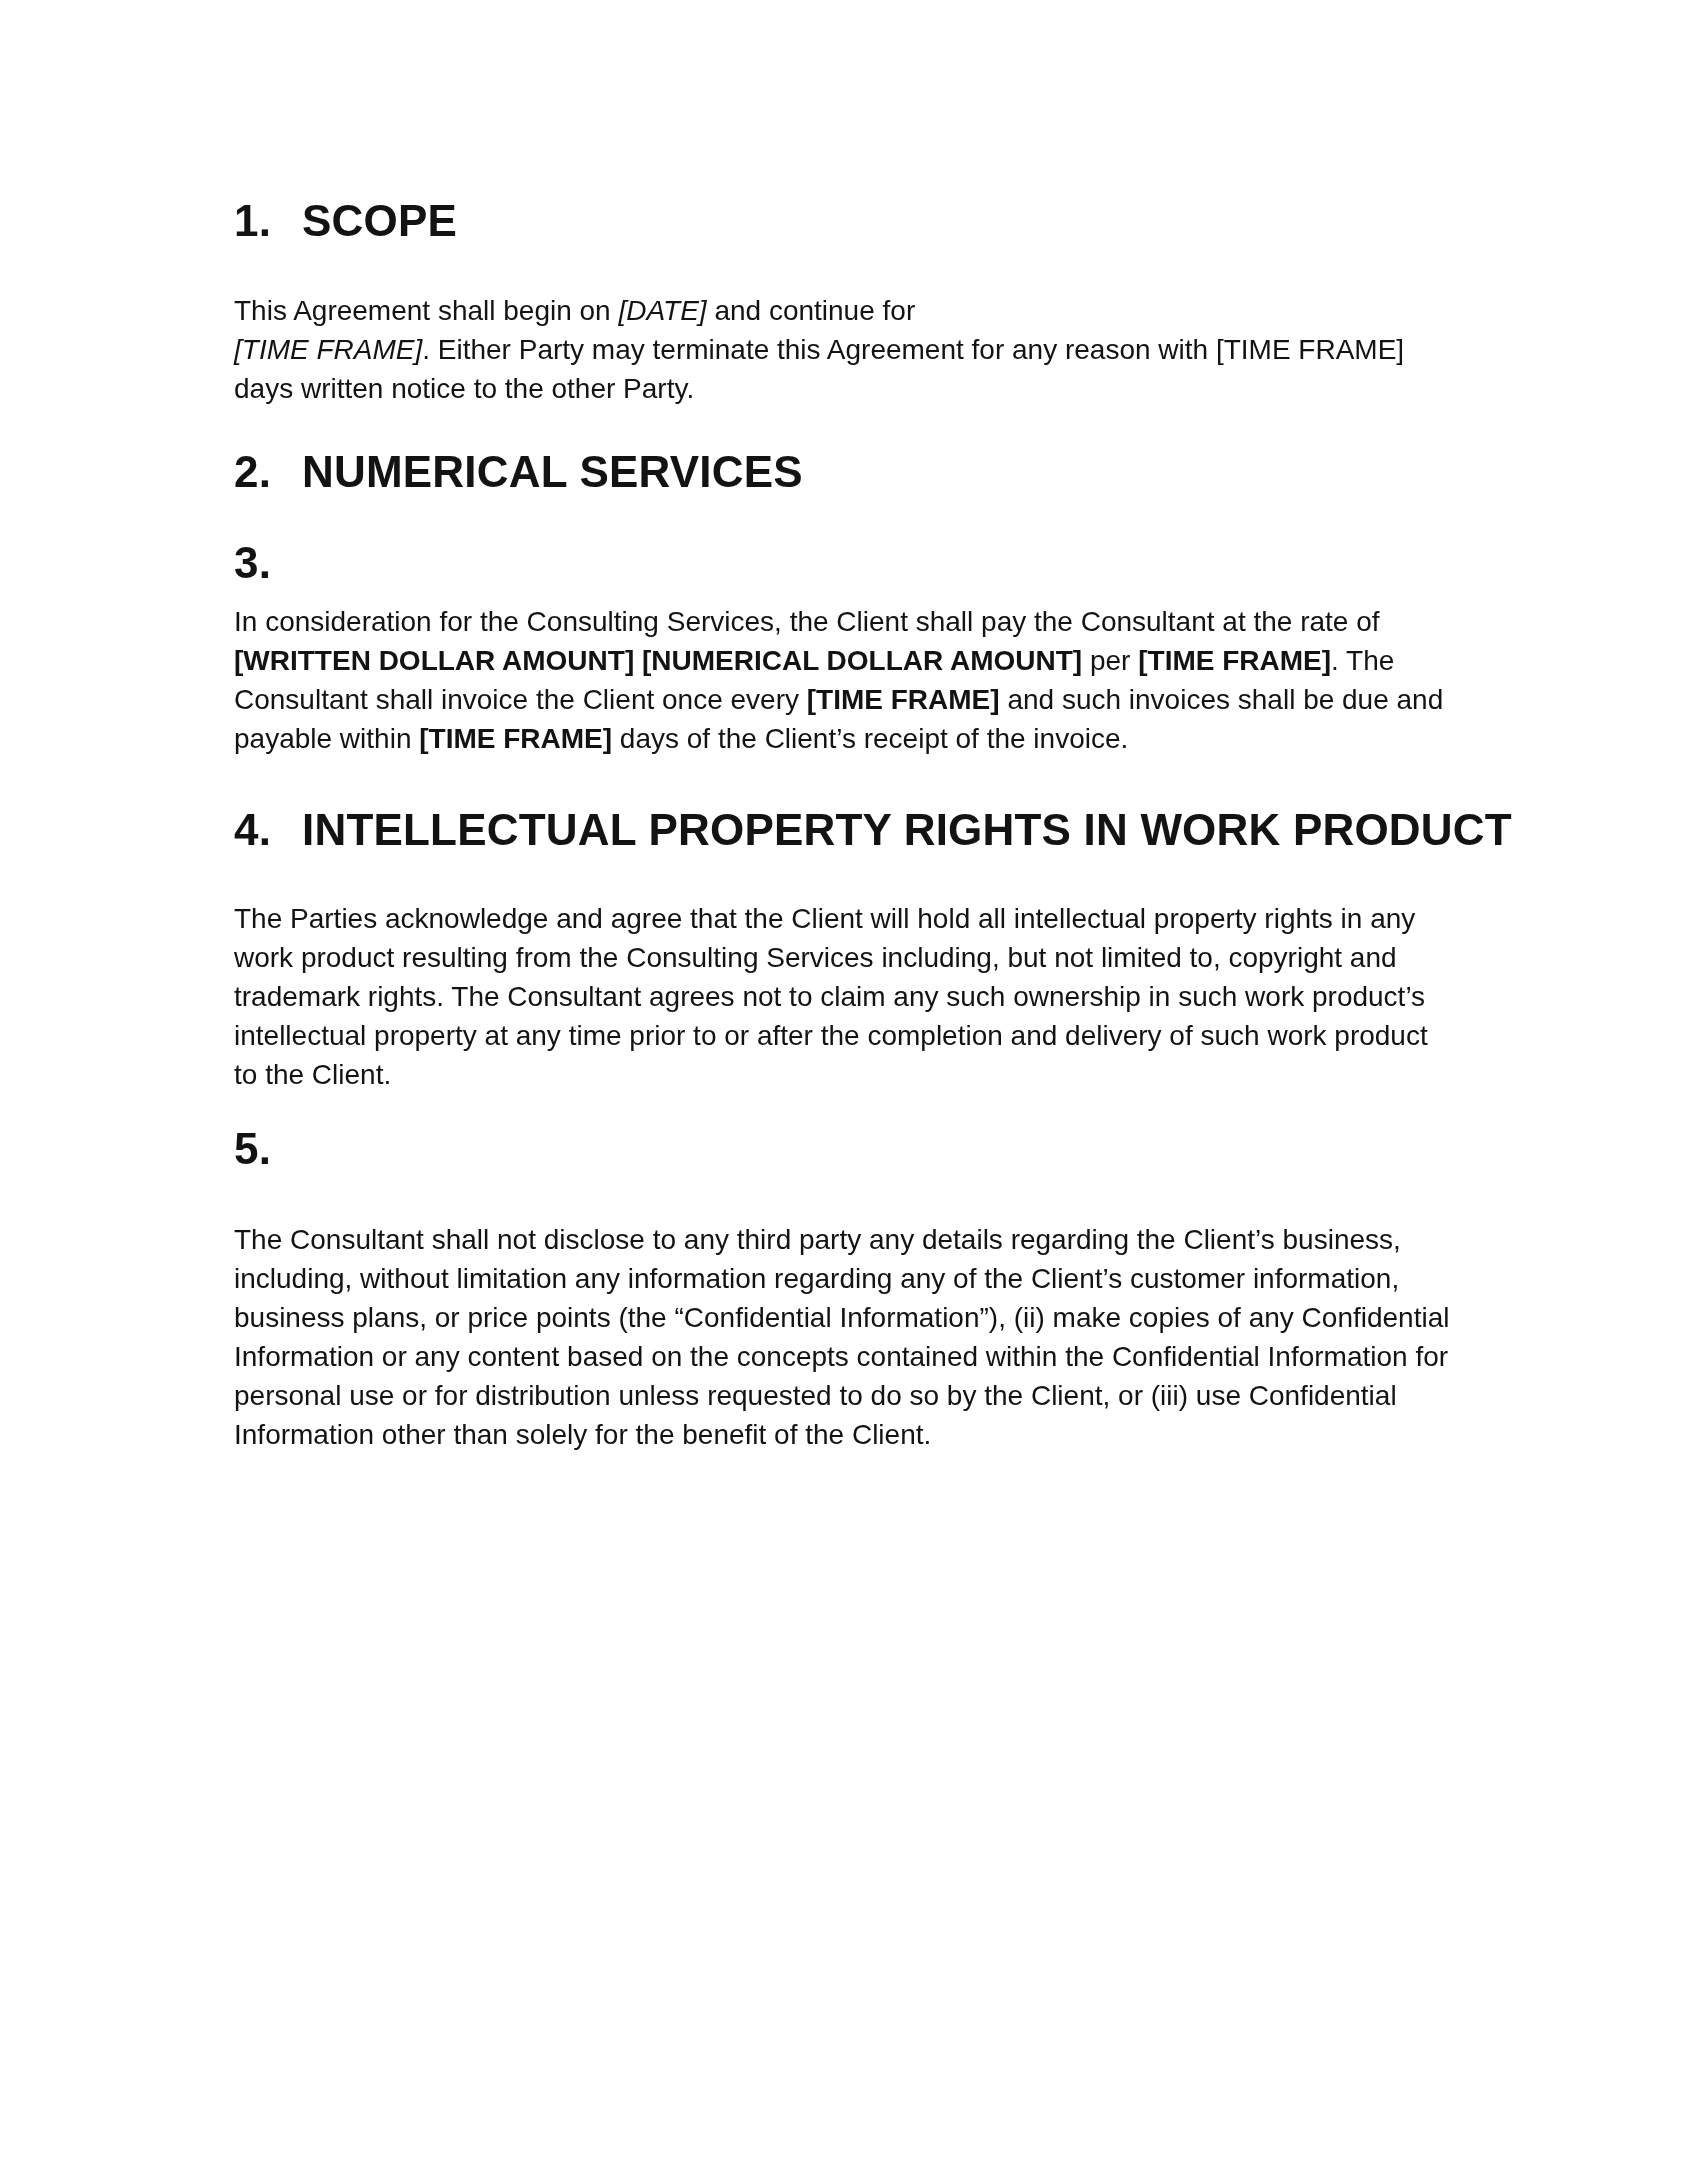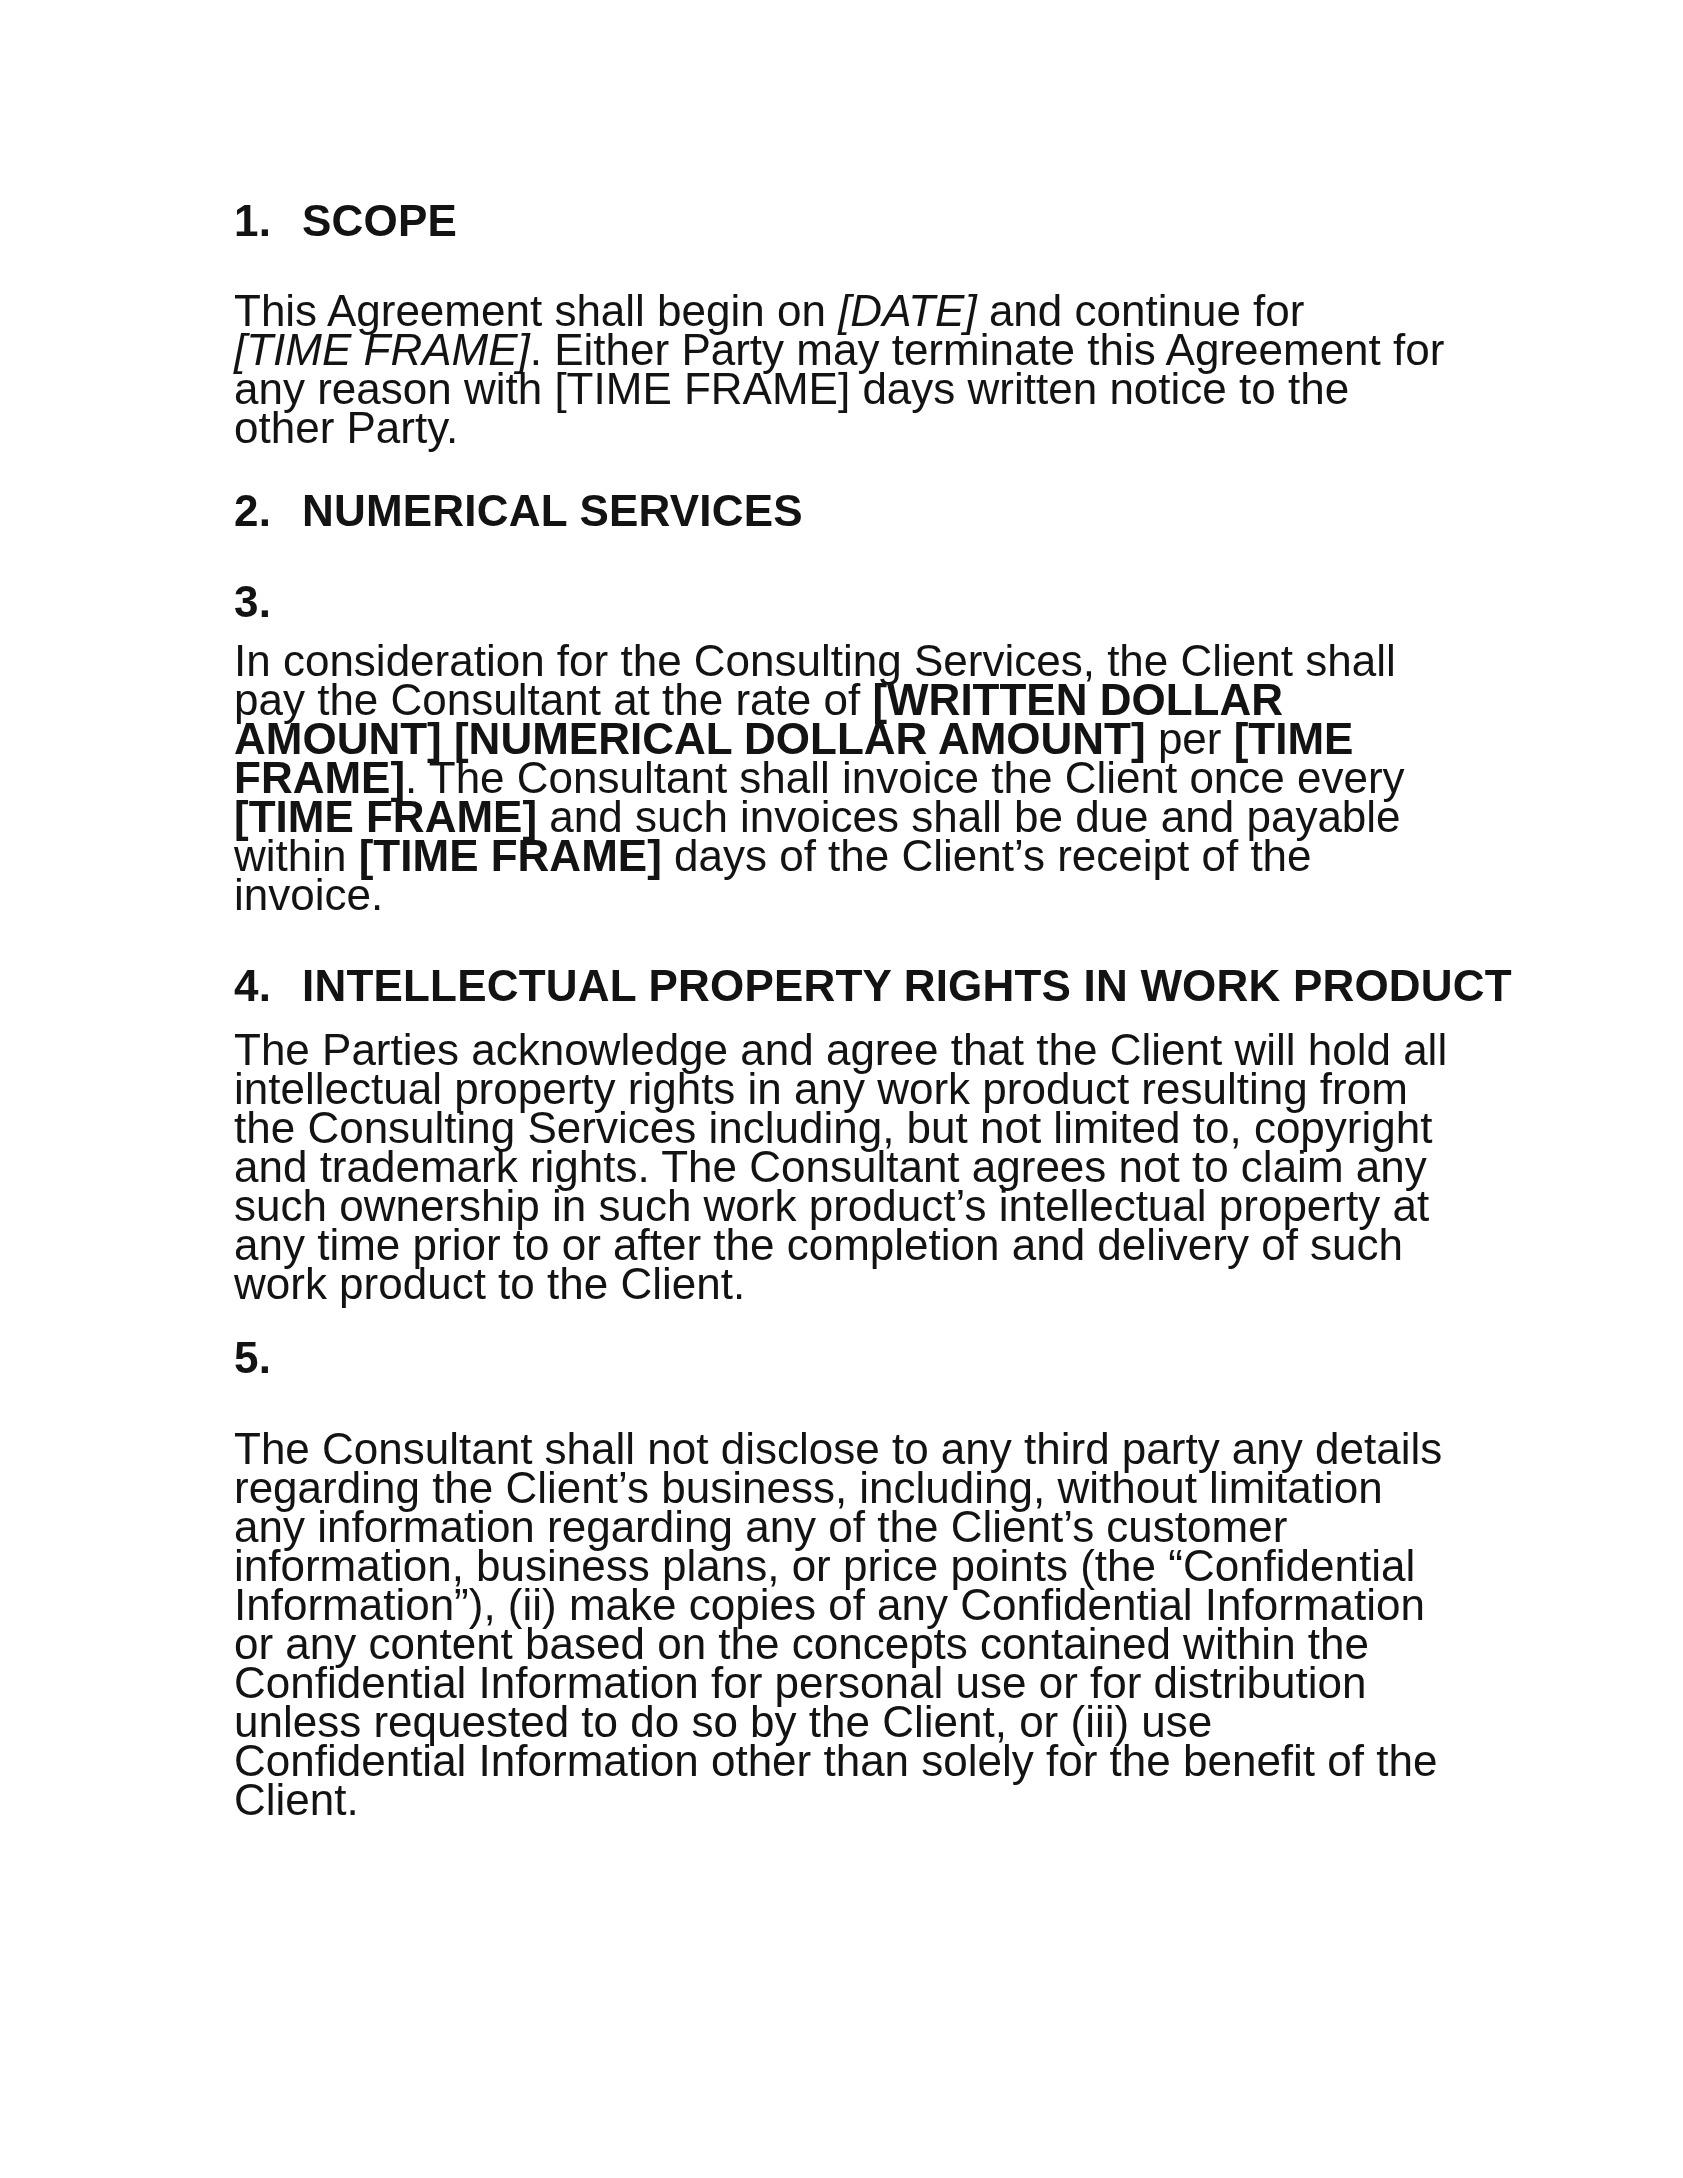--- a/index.html
+++ b/index.html
@@ -26,38 +26,38 @@
     font-weight: 700;
     letter-spacing: 0.2px;
     white-space: nowrap;
   }
   .heading-number {
     flex: 0 0 68px;
     width: 68px;
   }
   .section-paragraph {
     margin: 0;
-    font-size: 44px;
+    font-size: 28px;
     line-height: 39px;
     font-weight: 400;
     max-width: 1220px;
   }
   .run.normal { font-style: normal; font-weight: 400; }
   .run.italic { font-style: italic; }
   .run.bold { font-weight: 700; }
   .run.bold-italic { font-weight: 700; }
 
   
   .mt-p1 { margin-top: 45px; }
   .mt-h2 { margin-top: 38px; }
   .mt-p2 { margin-top: 42px; }
   .mt-h3 { margin-top: 40px; }
   .mt-p3 { margin-top: 14px; }
   .mt-h4 { margin-top: 46px; }
-  .mt-p4 { margin-top: 19px; }
+  .mt-p4 { margin-top: 44px; }
   .mt-h5 { margin-top: 29px; }
   .mt-p5 { margin-top: 46px; }
 </style>
 </head>
 <body>
 
 <div class="page">
 
   <h2 class="section-heading">
     <span class="heading-number">1.</span>

